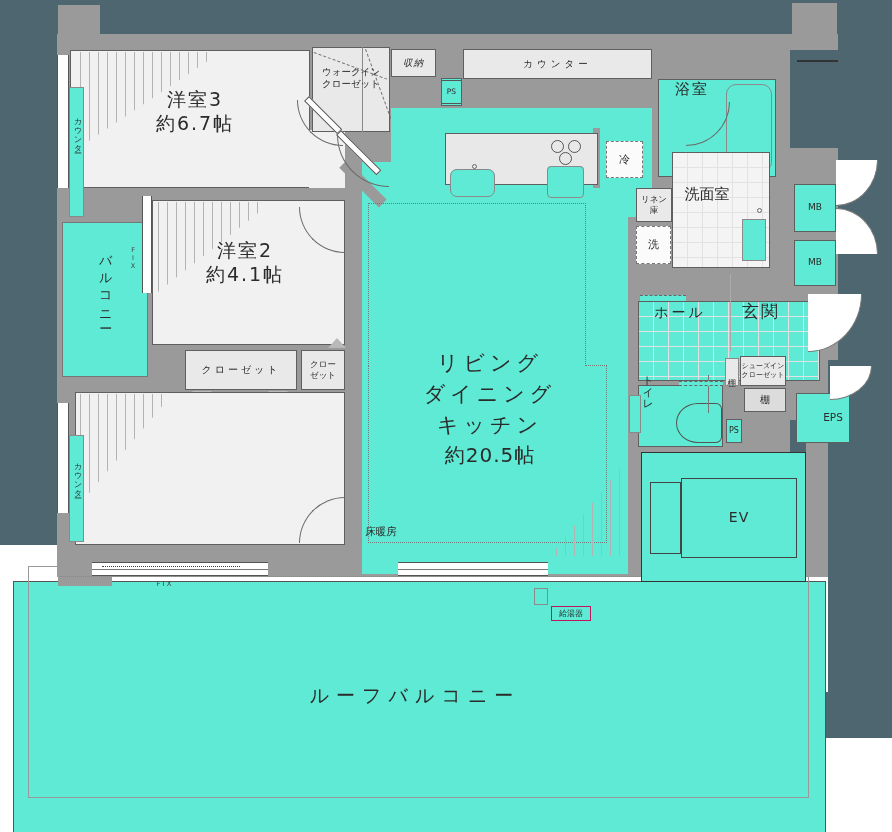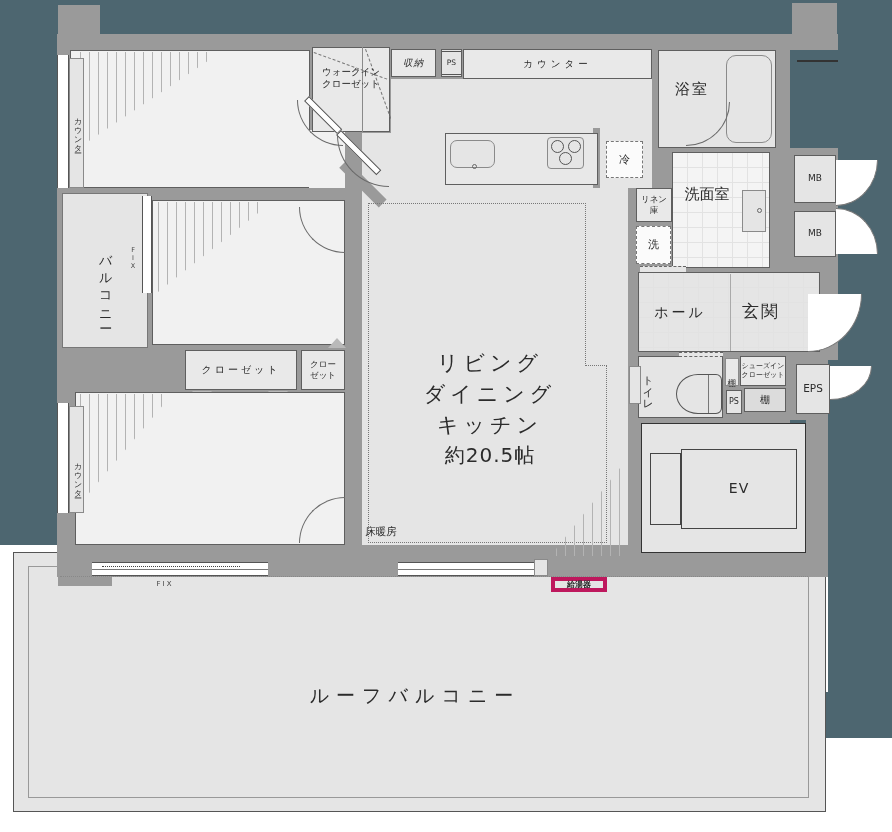--- a/index.html
+++ b/index.html
@@ -2,21 +2,21 @@
 <html><head>
 <meta charset="utf-8">
 <style>
   html,body{margin:0;padding:0;background:#fff;}
   .plan{position:relative;width:892px;height:832px;background:#fff;overflow:hidden;
         font-family:"DejaVu Sans","Liberation Sans",sans-serif;color:#2b2b2b;}
   .abs{position:absolute;}
   .teal{background:#4d6670;}
   .wall{background:#9a9a9a;}
   .room{background:#f1f1f1;}
-  .white{background:#e5e5e5;}
+  .white{background:#5eead4;margin-top:29px;}
   .closet{background:#e9e9e9;}
   .o{outline:1px solid #5f5f5f;outline-offset:-1px;}
   .ol{outline:1px solid #8a8a8a;outline-offset:-1px;}
   .dots{background-image:radial-gradient(#d2d2d2 0.6px,transparent 0.7px);background-size:4px 4px;}
   .grid{background-image:linear-gradient(#e2e2e2 1px,transparent 1px),linear-gradient(90deg,#e2e2e2 1px,transparent 1px);background-size:15px 15px;}
   .lbl{display:flex;align-items:center;justify-content:center;line-height:1.25;white-space:nowrap;}
   .v{writing-mode:vertical-rl;text-orientation:upright;}
   .stripes{background:repeating-linear-gradient(90deg,#b3b3b3 0 1px,transparent 1px 9px);}
   .dashbox{background:#fbfbfb;border:1.5px dashed #777;box-sizing:border-box;}
   .leaf{position:absolute;background:#fff;border:1px solid #555;transform-origin:0 0;box-sizing:border-box;}
@@ -52,20 +52,24 @@
   <div class="abs wall" style="left:786px;top:352px;width:42px;height:68px;"></div>
   <div class="abs wall" style="left:806px;top:420px;width:22px;height:157px;"></div>
   <div class="abs wall" style="left:790px;top:550px;width:38px;height:27px;"></div>
   <div class="abs wall" style="left:58px;top:577px;width:54px;height:9px;"></div>
   <div class="abs" style="left:797px;top:60px;width:41px;height:2px;background:#333;"></div>
   <div class="abs dotline" style="left:60px;top:576px;width:748px;height:0;"></div>
 
   <div class="abs room o" style="left:70px;top:50px;width:240px;height:138px;"></div>
   <div class="abs room" style="left:309px;top:130px;width:36px;height:58px;"></div>
   <div class="abs stripes" style="left:80px;top:52px;width:130px;height:95px;clip-path:polygon(0 0,100% 0,100% 8%,0 100%);"></div>
+  <div class="abs lbl" style="left:100px;top:84px;width:190px;height:56px;font-size:19px;letter-spacing:2px;flex-direction:column;">
+    <span>洋室3</span>
+    <span>約6.7帖</span>
+  </div>
   <div class="abs winv" style="left:57px;top:55px;width:12px;height:133px;"></div>
   <div class="abs white ol" style="left:69px;top:58px;width:15px;height:130px;"></div>
   <div class="abs lbl v" style="left:70px;top:80px;width:14px;height:100px;font-size:8px;">カウンター</div>
 
   <div class="abs closet o dots" style="left:312px;top:47px;width:78px;height:85px;"></div>
   <div class="abs" style="left:362px;top:47px;width:1px;height:85px;background:#8a8a8a;"></div>
   <div class="abs" style="left:314px;top:52px;width:78px;height:0;border-top:1px dashed #777;transform:rotate(20deg);transform-origin:0 0;"></div>
   <div class="abs" style="left:366px;top:49px;width:84px;height:0;border-top:1px dashed #777;transform:rotate(70deg);transform-origin:0 0;"></div>
   <div class="abs lbl" style="left:308px;top:62px;width:86px;height:32px;font-size:9.5px;flex-direction:column;">
     <span>ウォークイン</span>
@@ -91,20 +95,24 @@
   <div class="abs dashbox lbl" style="left:606px;top:141px;width:37px;height:37px;font-size:11px;">冷</div>
 
   <div class="abs wall" style="left:347px;top:160px;width:56px;height:11px;transform:rotate(45deg);transform-origin:0 0;"></div>
   <div class="leaf" style="left:309px;top:96px;width:47px;height:7px;transform:rotate(45deg);"></div>
   <div class="leaf" style="left:341px;top:130px;width:57px;height:7px;transform:rotate(45deg);"></div>
   <div class="arc" style="left:297px;top:100px;width:46px;height:46px;border-left-width:1px;border-bottom-width:1px;border-bottom-left-radius:100%;"></div>
   <div class="arc" style="left:337px;top:135px;width:52px;height:52px;border-left-width:1px;border-bottom-width:1px;border-bottom-left-radius:100%;"></div>
 
   <div class="abs room o" style="left:152px;top:200px;width:193px;height:145px;"></div>
   <div class="abs stripes" style="left:158px;top:202px;width:105px;height:90px;clip-path:polygon(0 0,100% 0,100% 8%,0 100%);"></div>
+  <div class="abs lbl" style="left:150px;top:236px;width:190px;height:54px;font-size:19px;letter-spacing:2px;flex-direction:column;">
+    <span>洋室2</span>
+    <span>約4.1帖</span>
+  </div>
   <div class="arc" style="left:299px;top:207px;width:46px;height:46px;border-left-width:1px;border-bottom-width:1px;border-bottom-left-radius:100%;"></div>
 
   <div class="abs white" style="left:62px;top:193px;width:86px;height:155px;border:1px solid #777;box-sizing:border-box;"></div>
   <div class="abs lbl v" style="left:96px;top:232px;width:18px;height:108px;font-size:13px;letter-spacing:4px;">バルコニー</div>
   <div class="abs winv" style="left:142px;top:196px;width:10px;height:97px;"></div>
   <div class="abs lbl v" style="left:127px;top:241px;width:12px;height:34px;font-size:6.5px;color:#444;">FIX</div>
 
   <div class="abs closet o dots lbl" style="left:185px;top:350px;width:112px;height:40px;font-size:10px;letter-spacing:3px;">クローゼット</div>
   <div class="abs closet o dots lbl" style="left:301px;top:350px;width:44px;height:40px;font-size:8.5px;flex-direction:column;">
     <span>クロー</span>
@@ -167,28 +175,28 @@
   <div class="abs" style="left:708px;top:375px;width:1px;height:38px;background:#777;"></div>
   <div class="abs white" style="left:679px;top:352px;width:44px;height:3px;border-top:1px dashed #666;border-bottom:1px dashed #666;box-sizing:content-box;"></div>
 
   <div class="abs closet ol lbl v" style="left:725px;top:358px;width:14px;height:28px;font-size:8.5px;">棚</div>
   <div class="abs closet o lbl" style="left:740px;top:356px;width:46px;height:30px;font-size:7px;flex-direction:column;">
     <span>シューズイン</span>
     <span>クローゼット</span>
   </div>
   <div class="abs white o lbl" style="left:726px;top:390px;width:16px;height:24px;font-size:8px;">PS</div>
   <div class="abs o lbl" style="left:744px;top:388px;width:42px;height:24px;font-size:10px;background:#dcdcdc;">棚</div>
-  <div class="abs white o lbl" style="left:796px;top:364px;width:34px;height:50px;font-size:10.5px;">EPS</div>
+  <div class="abs white o lbl" style="left:796px;top:364px;width:34px;height:50px;font-size:10.5px;padding-left:20px;">EPS</div>
   <div class="warc" style="left:830px;top:366px;width:42px;height:34px;border-right-width:1px;border-bottom-width:1px;border-bottom-right-radius:100%;"></div>
 
   <div class="abs white" style="left:641px;top:423px;width:165px;height:130px;border:1px solid #333;box-sizing:border-box;"></div>
   <div class="abs white" style="left:650px;top:453px;width:31px;height:72px;border:1px solid #444;box-sizing:border-box;"></div>
   <div class="abs white lbl" style="left:681px;top:449px;width:116px;height:80px;border:1px solid #444;box-sizing:border-box;font-size:14px;letter-spacing:1px;text-align:center;">EV</div>
 
-  <div class="abs white lbl" style="left:551px;top:577px;width:56px;height:15px;border:4px solid #be185d;box-sizing:border-box;font-size:8px;font-weight:bold;">給湯器</div>
+  <div class="abs white lbl" style="left:551px;top:577px;width:40px;height:15px;border:1px solid #be185d;box-sizing:border-box;font-size:8px;">給湯器</div>
 
   <div class="winh" style="left:92px;top:562px;width:176px;height:14px;"></div>
   <div class="abs" style="left:102px;top:566px;width:138px;height:0;border-top:1px dotted #444;"></div>
   <div class="abs lbl" style="left:150px;top:579px;width:30px;height:10px;font-size:7px;letter-spacing:2px;color:#444;">FIX</div>
   <div class="winh" style="left:398px;top:562px;width:150px;height:14px;"></div>
   <div class="abs white ol" style="left:534px;top:559px;width:14px;height:17px;"></div>
 
 </div>
 
 </body></html>

